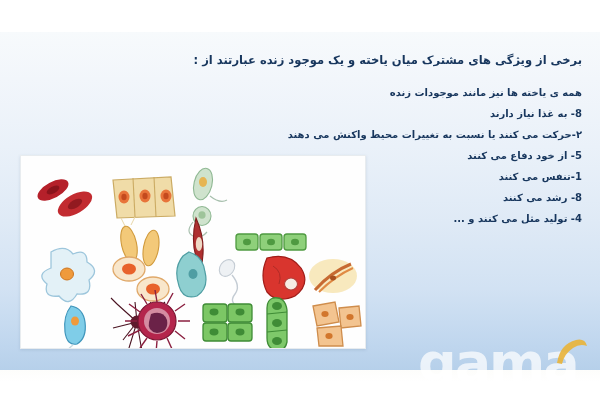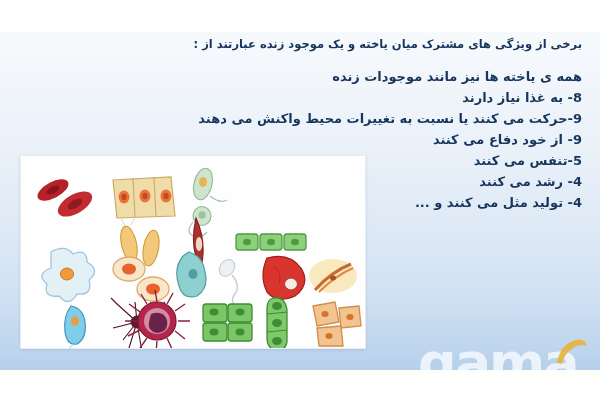--- a/index.html
+++ b/index.html
@@ -69,35 +69,35 @@
     left: 136px;
     top: 4px;
     width: 34px;
     height: 30px;
   }
 
   
   .text-block {
     position: absolute;
     right: 18px;
-    top: 36px;
+    top: 52px;
     width: 366px;
     text-align: right;
     direction: rtl;
   }
   .slide-title {
     font-size: 11.5px;
     font-weight: 700;
     color: #17365d;
     line-height: 17px;
     margin: 0 0 16px 0;
     white-space: nowrap;
   }
   .body-line {
-    font-size: 13px;
+    font-size: 10px;
     font-weight: 700;
     color: #17365d;
     line-height: 16px;
     margin: 0 0 5px 0;
     white-space: nowrap;
   }
   .body-line.plain {
     font-weight: 600;
   }
 
@@ -270,24 +270,24 @@
         <ellipse cx="308" cy="180" rx="3.6" ry="3" fill="#d2762c"></ellipse>
       </g>
     </svg>
 
   </div>
 
   <div class="text-block">
     <p class="slide-title">برخی از ویژگی های مشترک میان یاخته و یک موجود زنده عبارتند از :</p>
     <p class="body-line plain">همه ی یاخته ها نیز مانند موجودات زنده</p>
     <p class="body-line">8- به غذا نیاز دارند</p>
-    <p class="body-line">9-حرکت می کنند یا نسبت به تغییرات محیط واکنش می دهند</p>
-    <p class="body-line">9- از خود دفاع می کنند</p>
-    <p class="body-line">5-تنفس می کنند</p>
-    <p class="body-line">4- رشد می کنند</p>
+    <p class="body-line">۲-حرکت می کنند یا نسبت به تغییرات محیط واکنش می دهند</p>
+    <p class="body-line">5- از خود دفاع می کنند</p>
+    <p class="body-line">1-تنفس می کنند</p>
+    <p class="body-line">8- رشد می کنند</p>
     <p class="body-line">4- تولید مثل می کنند و ...</p>
   </div>
 
   <div class="watermark">
     <div class="watermark-text">gama</div>
     <svg class="watermark-swoosh" viewBox="0 0 34 30" xmlns="http://www.w3.org/2000/svg">
       <path d="M3 27 Q6 8 22 4 Q31 2 33 10 Q26 7 19 12 Q10 18 8 28 Z" fill="#e8b43c" opacity="0.92"></path>
     </svg>
   </div>
 

